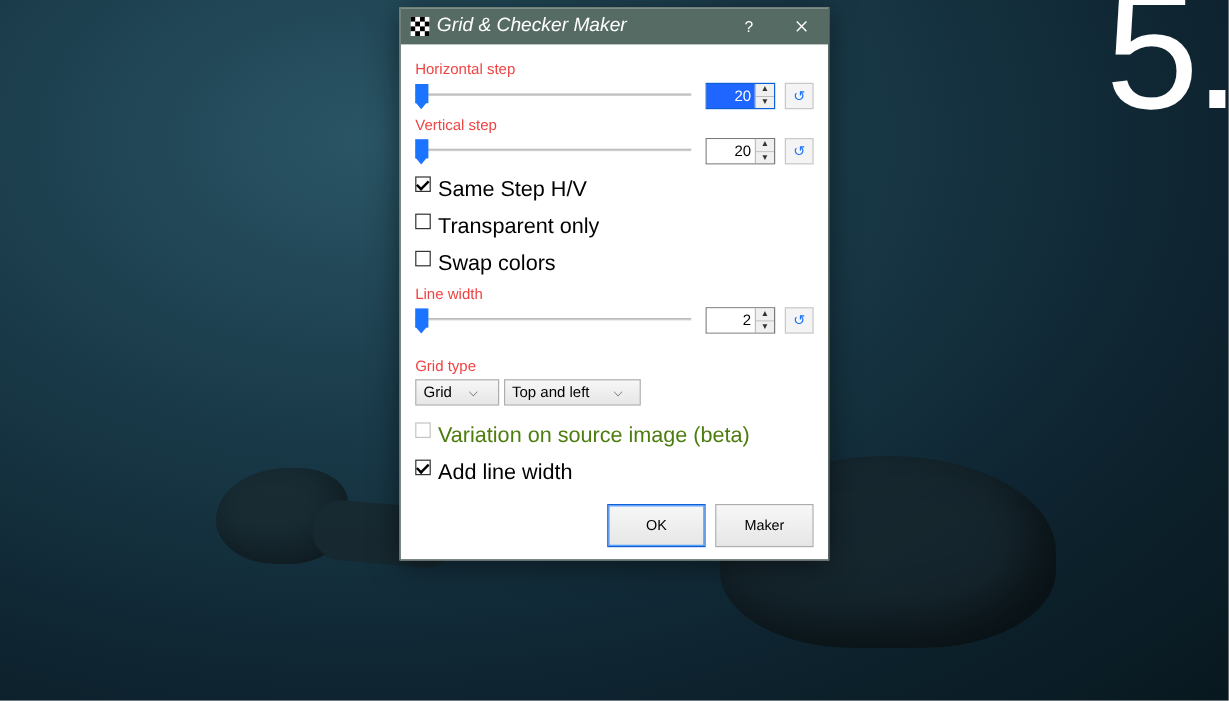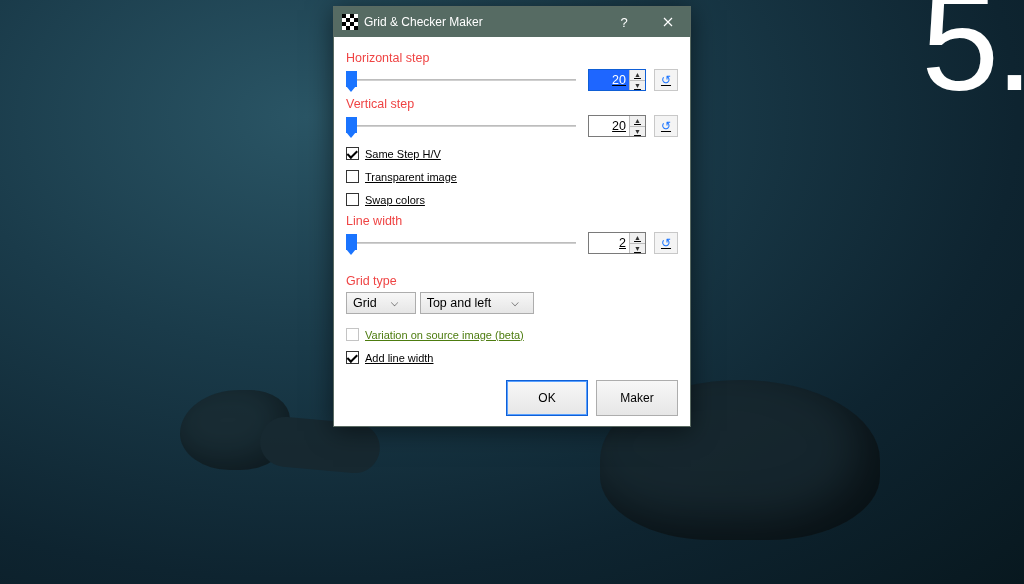--- a/index.html
+++ b/index.html
@@ -11,41 +11,41 @@
   .turtle { position:absolute; left:180px; top:380px; width:700px; height:180px; pointer-events:none; opacity:0.75; }
   .turtle .head { position:absolute; left:0; top:10px; width:110px; height:80px; background:#1a2a30; border-radius:60% 40% 50% 50%; box-shadow: inset -10px -10px 30px #0008; }
   .turtle .neck { position:absolute; left:80px; top:40px; width:120px; height:50px; background:#18262c; border-radius:40px; transform:rotate(5deg); }
   .turtle .shell { position:absolute; left:420px; top:0; width:280px; height:160px; background:#18262c; border-radius:50% 50% 40% 40%; box-shadow: inset -20px -20px 40px #000a; }
   .big-5 { position:absolute; right:-6px; top:-28px; color:#fff; font-weight:300; font-size:140px; line-height:1; font-family:"Segoe UI Light","Segoe UI",sans-serif; letter-spacing:-4px; }
 
   .window { position:absolute; left:333px; top:6px; width:358px; background:#fff; box-shadow:0 4px 24px rgba(0,0,0,.5); border:1px solid #5a6a62; }
   .titlebar { height:30px; background:#566b63; color:#fff; display:flex; align-items:center; }
   .titlebar .app-icon { width:16px; height:16px; margin:0 6px 0 8px; display:inline-flex; align-items:center; justify-content:center; }
   .titlebar .app-icon svg { width:16px; height:16px; }
-  .titlebar .title { flex:1 1 auto; font-size:12px; }
+  .titlebar .title { flex:1 1 auto; font-size:16px;font-style:italic; }
   .titlebar .tb-btn { width:44px; height:30px; display:flex; align-items:center; justify-content:center; color:#fff; }
 
   .body { padding:8px 12px 10px 12px; }
   .label { font-size:12.5px; color:#ef4444; margin-top:6px; }
-  .row { display:flex; align-items:center; gap:8px; margin-top:4px;text-decoration:underline; }
+  .row { display:flex; align-items:flex-start; gap:8px; margin-top:4px; }
   .slider-wrap { flex:0 0 230px; position:relative; height:20px; }
   .track { position:absolute; left:0; right:0; top:9px; height:2px; background:#cfcfcf; border-top:1px solid #bdbdbd; }
   .thumb { position:absolute; top:1px; width:11px; height:16px; background:#1a74ff; }
   .thumb::after { content:""; position:absolute; left:0; bottom:-5px; border-left:5.5px solid transparent; border-right:5.5px solid transparent; border-top:6px solid #1a74ff; }
   .thumb.t0 { left:0px; }
   .spin { display:flex; align-items:stretch; height:22px; border:1px solid #7a7a7a; background:#fff; margin-left:auto; }
   .spin.focused { border:1px solid #0f5fd6; box-shadow:0 0 0 1px #58a0ff inset; }
   .spin input { width:40px; border:none; outline:none; text-align:right; padding:0 3px; font-size:12.5px; font-family:inherit; }
   .spin input.sel { background:#1e66ff; color:#fff; }
   .spin .steppers { display:flex; flex-direction:column; width:16px; border-left:1px solid #bdbdbd; }
   .spin .steppers button { flex:1; border:none; background:#f0f0f0; padding:0; font-size:7px; line-height:1; color:#333; }
   .spin .steppers button:first-child { border-bottom:1px solid #bdbdbd; }
   .reset-btn { width:24px; height:22px; border:1px solid #c8c8c8; background:#f4f4f4; display:flex; align-items:center; justify-content:center; color:#1a74ff; font-size:12px; }
 
-  .check { display:flex; align-items:center; gap:6px; margin-top:10px; font-size:11px;text-decoration:underline; }
+  .check { display:flex; align-items:flex-start; gap:6px; margin-top:10px; font-size:18px; }
   .check .box { width:13px; height:13px; border:1px solid #333; background:#fff; display:inline-flex; align-items:center; justify-content:center; }
   .check .box.checked::after { content:""; width:8px; height:4px; border-left:2px solid #000; border-bottom:2px solid #000; transform:rotate(-45deg) translate(0px,-1px); }
   .check.disabled { color:#4d7c0f; }
   .check.disabled .box { border-color:#c4c4c4; }
 
   .select { display:inline-flex; align-items:center; height:22px; border:1px solid #adadad; background:linear-gradient(#f7f7f7,#e6e6e6); padding:0 4px 0 6px; margin-top:4px; gap:22px; font-size:12.5px; }
   .select .chev { font-size:10px; color:#4a4a4a; }
   .select.w-sm { min-width:70px; gap:14px; }
   .select.w-md { min-width:114px; gap:20px; }
 
@@ -127,21 +127,21 @@
             <span>↺</span>
           </div>
       </div>
 
       <div class="check">
         <span class="box checked"></span>
         <span>Same Step H/V</span>
       </div>
       <div class="check">
         <span class="box"></span>
-        <span>Transparent image</span>
+        <span>Transparent only</span>
       </div>
       <div class="check">
         <span class="box"></span>
         <span>Swap colors</span>
       </div>
 
       <div class="label" style="margin-top:8px">Line width</div>
       <div class="row">
         <div class="slider-wrap">
           <div class="track"></div>

